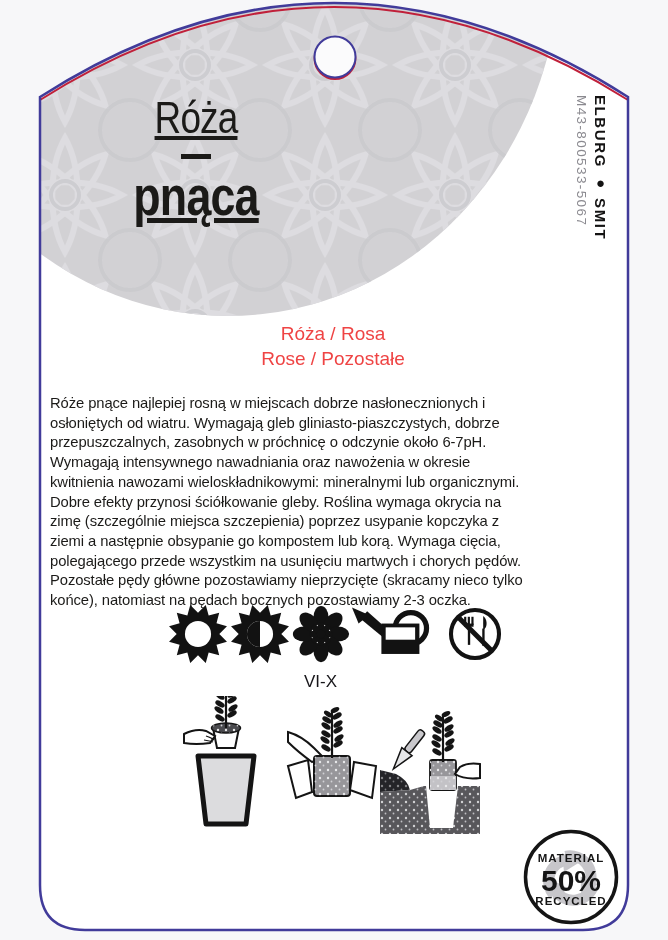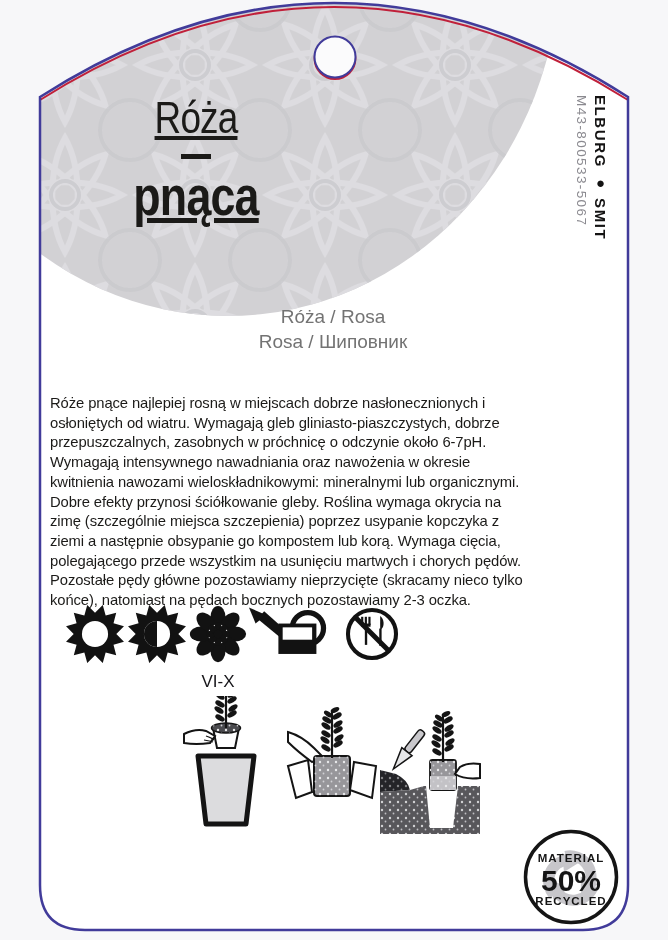--- a/index.html
+++ b/index.html
@@ -10,26 +10,26 @@
   
   .side-text{top:95px;left:574px;writing-mode:vertical-rl;text-orientation:mixed;}
   .side-brand{font-weight:bold;font-size:15px;letter-spacing:1.6px;color:#141313;}
   .side-code{font-size:13.5px;letter-spacing:1.4px;color:#8b8a90;margin-top:0;margin-right:3px;}
   
   .title{left:56px;top:93px;width:280px;text-align:center;text-decoration:underline;}
   .title-genus{font-size:44px;font-weight:normal;letter-spacing:-1px;transform:scaleX(.84);transform-origin:center;}
   .title-divider{width:30px;height:5px;background:#1b1a18;margin:11px auto 9px;}
   .title-variety{font-size:56px;font-weight:bold;letter-spacing:-1px;line-height:1;transform:scaleX(.8);transform-origin:center;}
   
-  .names{left:0;top:304px;width:666px;text-align:center;font-size:19px;line-height:25px;color:#737373;}
+  .names{left:0;top:321px;width:666px;text-align:center;font-size:19px;line-height:25px;color:#ef4444;}
   
   .desc{left:50px;top:394px;width:568px;text-align:left;font-size:14.8px;line-height:19.7px;
         letter-spacing:-.1px;white-space:pre-line;color:#1b1a18;}
   
-  .icons{left:64px;top:601px;width:542px;display:flex;justify-content:flex-start;align-items:flex-start;}
+  .icons{left:64px;top:601px;width:542px;display:flex;justify-content:center;align-items:flex-start;}
   .icon-cell{display:flex;flex-direction:column;align-items:center;}
   .icon-box{height:66px;display:flex;align-items:center;}
   .icon-label{margin-top:5px;font-size:17px;height:20px;color:#17161a;white-space:nowrap;}
 </style>
 </head>
 <body>
 
 <div class="stage">
 
   <svg class="abs" style="left:0;top:0" width="668" height="940" viewBox="0 0 668 940">
@@ -74,21 +74,21 @@
   </div>
 
   <div class="abs title">
     <div class="title-genus">Róża</div>
     <div class="title-divider"></div>
     <div class="title-variety">pnąca</div>
   </div>
 
   <div class="abs names">
     <div>Róża / Rosa</div>
-    <div>Rosa / Шиповник</div>
+    <div>Rose / Pozostałe</div>
   </div>
 
   <div class="abs desc">Róże pnące najlepiej rosną w miejscach dobrze nasłonecznionych i
 osłoniętych od wiatru. Wymagają gleb gliniasto-piaszczystych, dobrze
 przepuszczalnych, zasobnych w próchnicę o odczynie około 6-7pH.
 Wymagają intensywnego nawadniania oraz nawożenia w okresie
 kwitnienia nawozami wieloskładnikowymi: mineralnymi lub organicznymi.
 Dobre efekty przynosi ściółkowanie gleby. Roślina wymaga okrycia na
 zimę (szczególnie miejsca szczepienia) poprzez usypanie kopczyka z
 ziemi a następnie obsypanie go kompostem lub korą. Wymaga cięcia,

